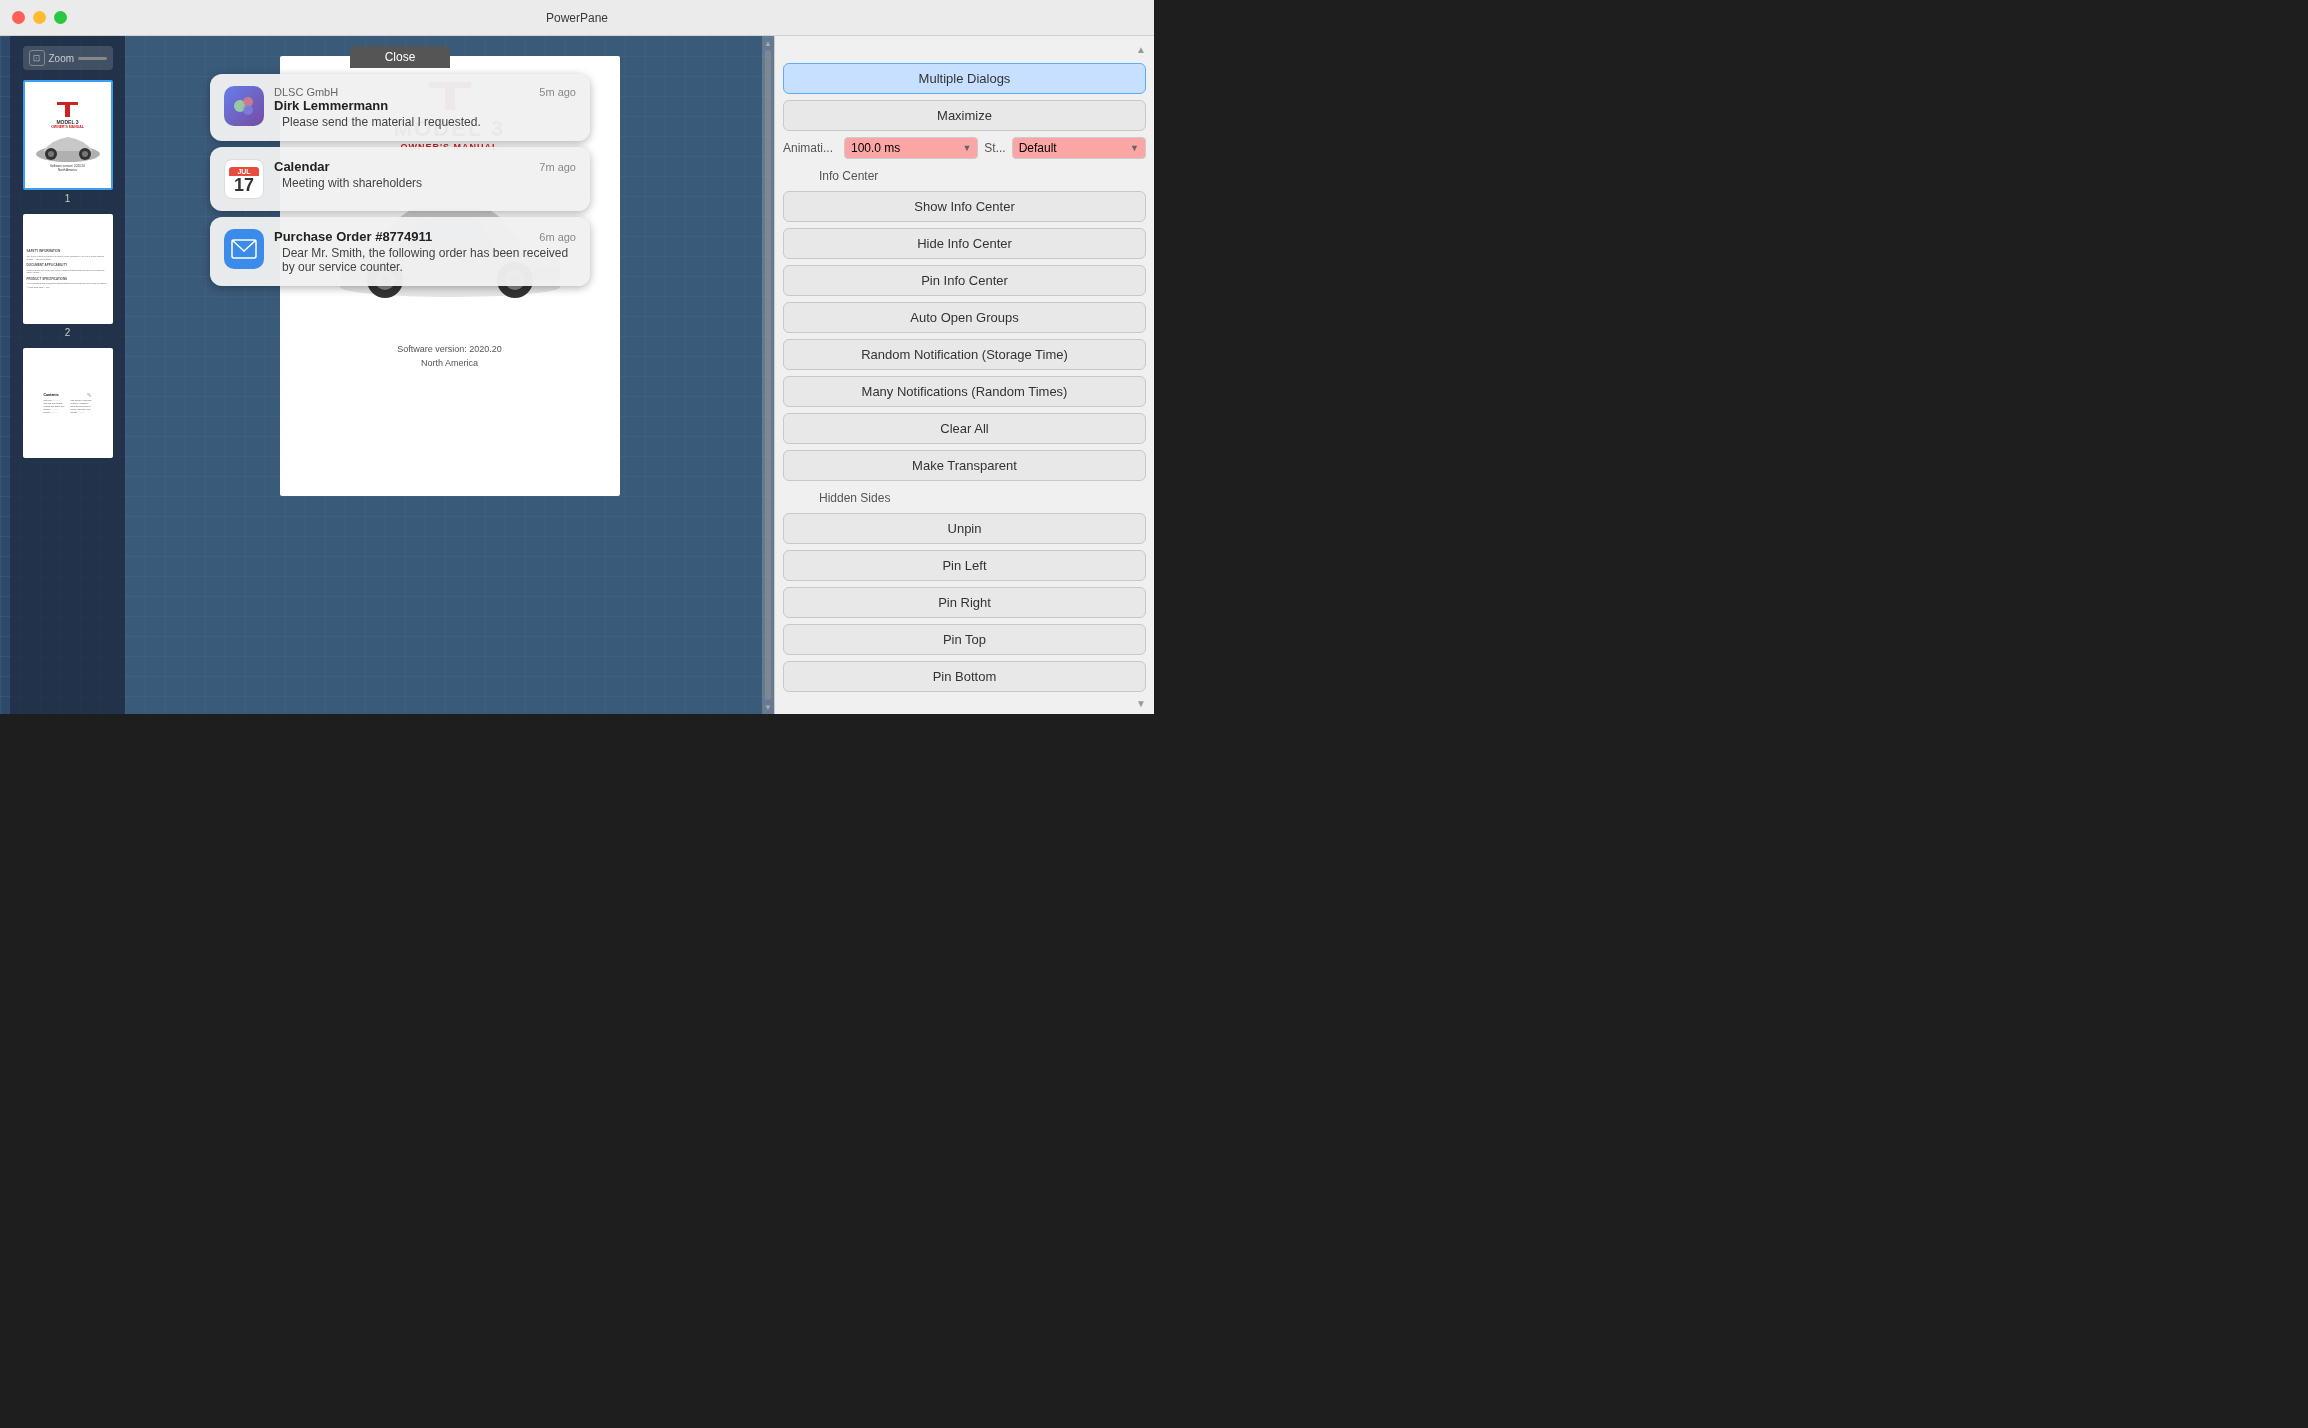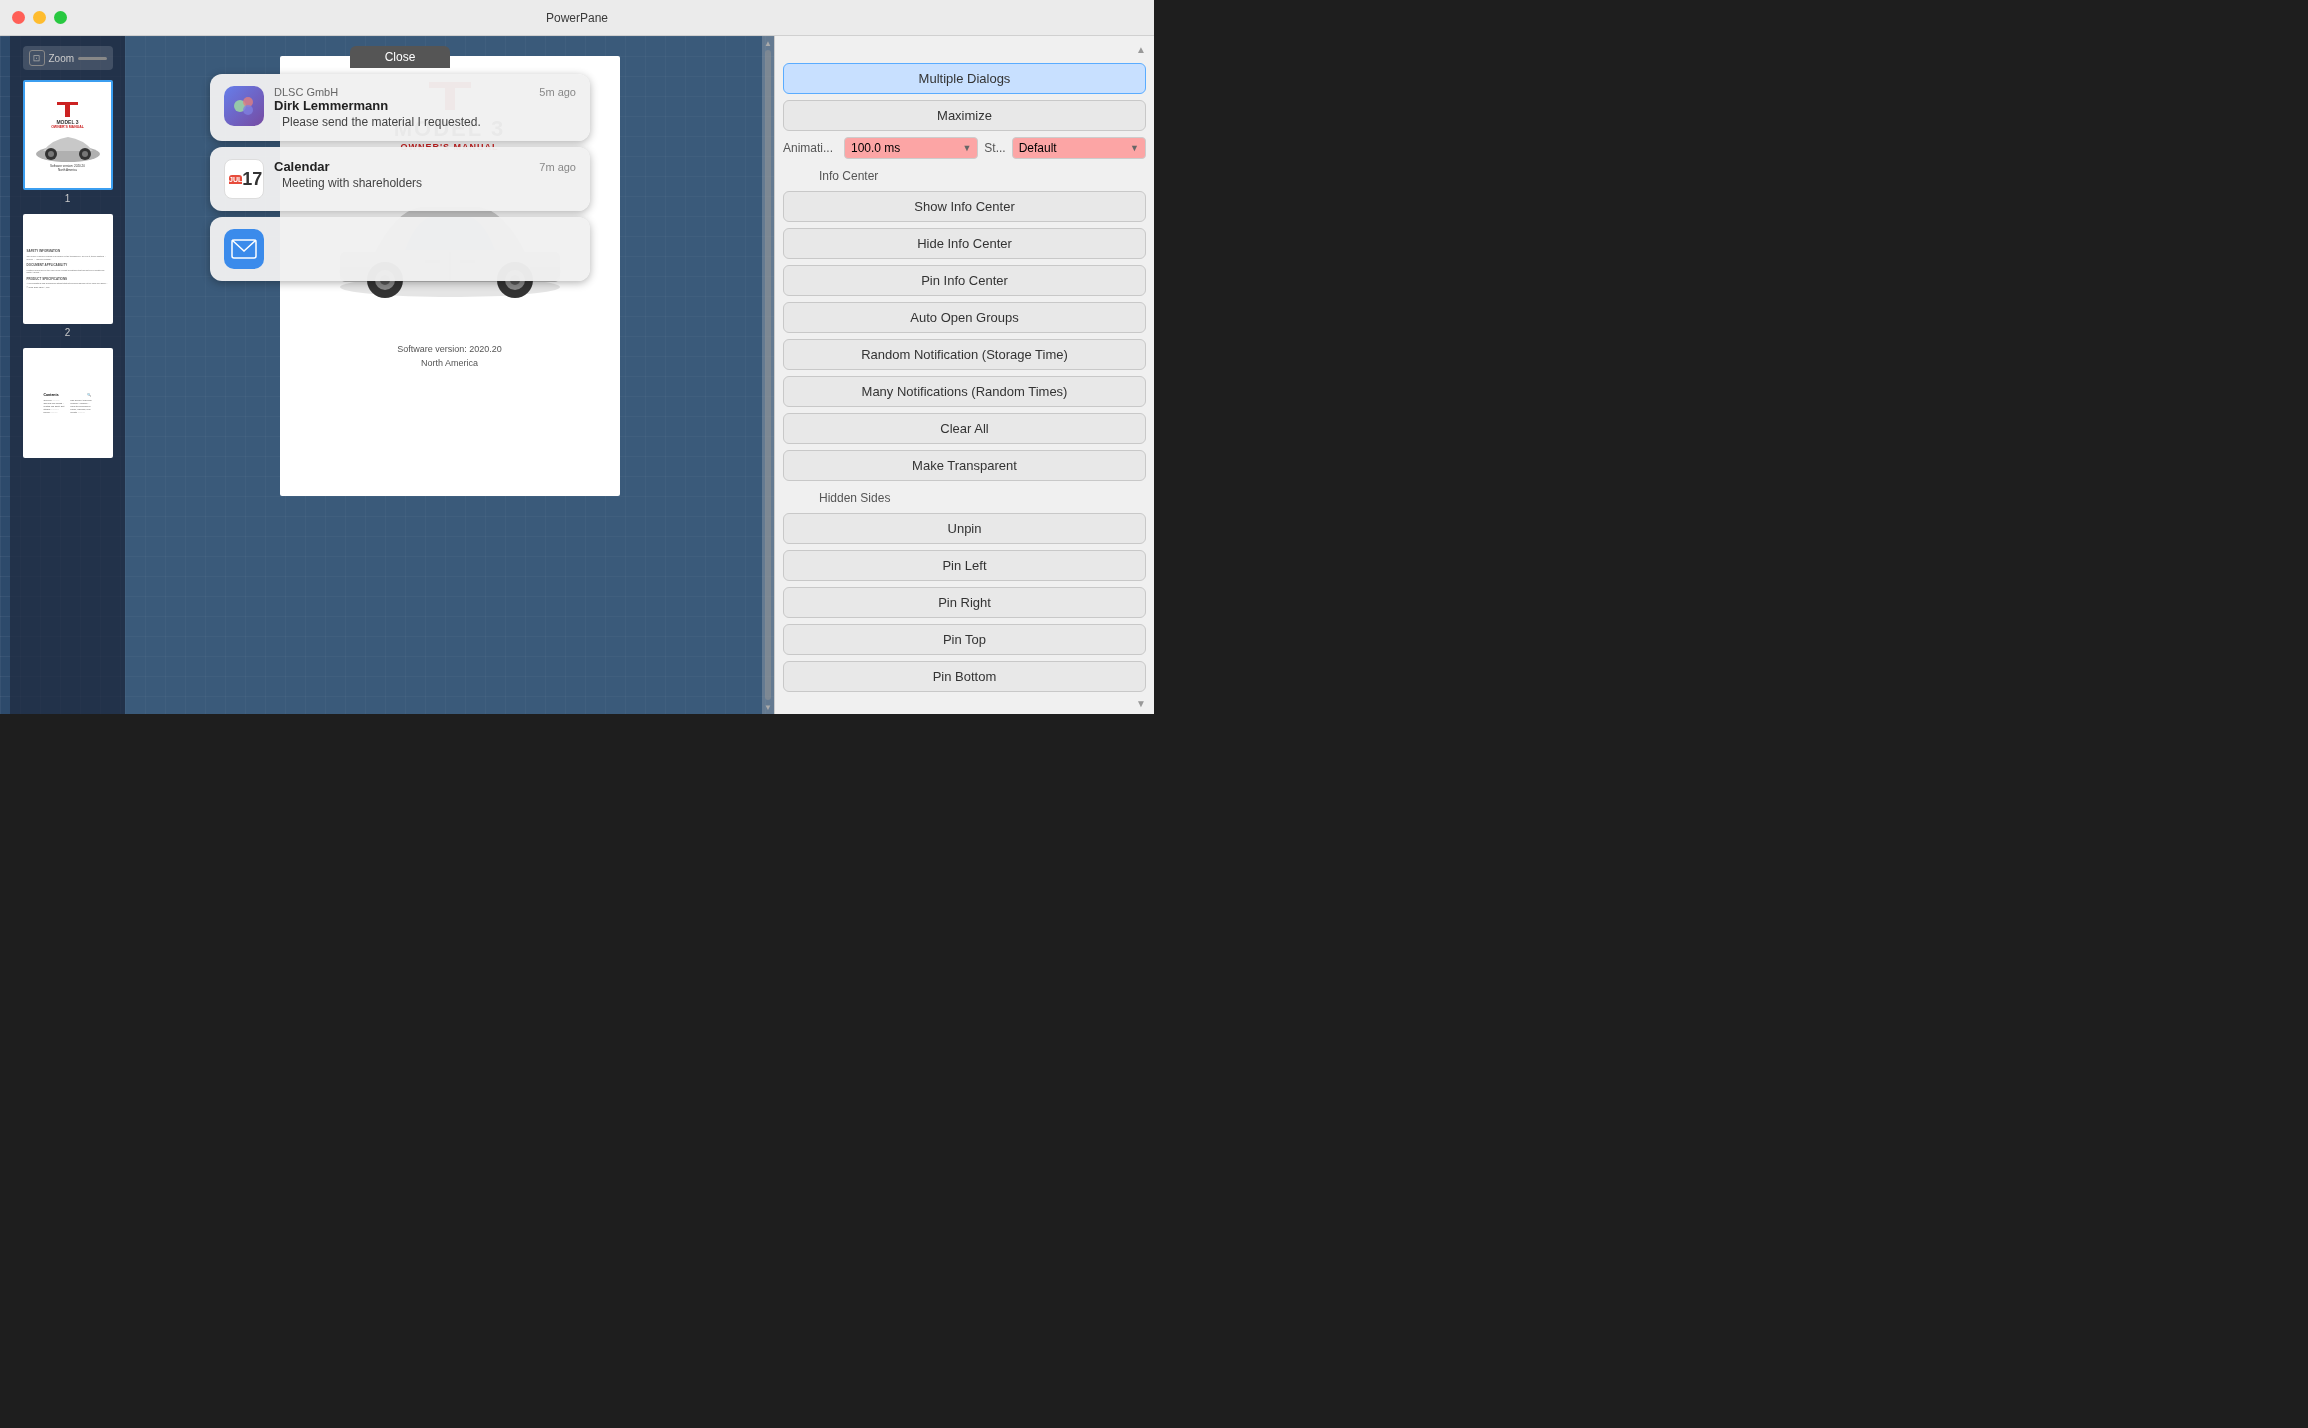--- a/index.html
+++ b/index.html
@@ -588,39 +588,46 @@
               <div class="notif-sender">DLSC GmbH</div>
               <div class="notif-title">Dirk Lemmermann</div>
             </div>
             <div class="notif-time">5m ago</div>
           </div>
           <div class="notif-message">Please send the material I requested.</div>
         </div>
       </div>
 
       <div class="notification-card">
-        <div class="notif-icon notif-icon-calendar" style="display:flex;flex-direction:row;align-items:center;justify-content:flex-start;padding:4px;border-radius:8px;overflow:hidden;border:1px solid #ddd;">
+        <div class="notif-icon notif-icon-calendar" style="display:flex;flex-direction:column;align-items:center;justify-content:flex-end;padding:4px;border-radius:8px;overflow:hidden;border:1px solid #ddd;">
           <div class="cal-month">JUL</div>
           <div class="cal-day">17</div>
         </div>
         <div class="notif-content">
           <div class="notif-header">
             <div class="notif-title">Calendar</div>
             <div class="notif-time">7m ago</div>
           </div>
           <div class="notif-message">Meeting with shareholders</div>
         </div>
       </div>
 
       <div class="notification-card">
         <div class="notif-icon notif-icon-mail" style="border-radius:10px;display:flex;align-items:center;justify-content:center;">
           <svg width="26" height="20" viewBox="0 0 26 20">
             <rect x="1" y="1" width="24" height="18" rx="2" fill="none" stroke="white" stroke-width="1.5"></rect>
             <polyline points="1,1 13,12 25,1" fill="none" stroke="white" stroke-width="1.5"></polyline>
           </svg>
+        </div>
+        <div class="notif-content">
+          <div class="notif-header">
+            <div class="notif-title">Purchase Order #8774911</div>
+            <div class="notif-time">6m ago</div>
+          </div>
+          <div class="notif-message">Dear Mr. Smith, the following order has been received by our service counter.</div>
         </div>
       </div>
     </div>
 
   </div>
 
   <div class="right-panel">
 
     <div style="display:flex;justify-content:flex-end;margin-bottom:2px;">
       <span style="font-size:10px;color:#999;">▲</span>

